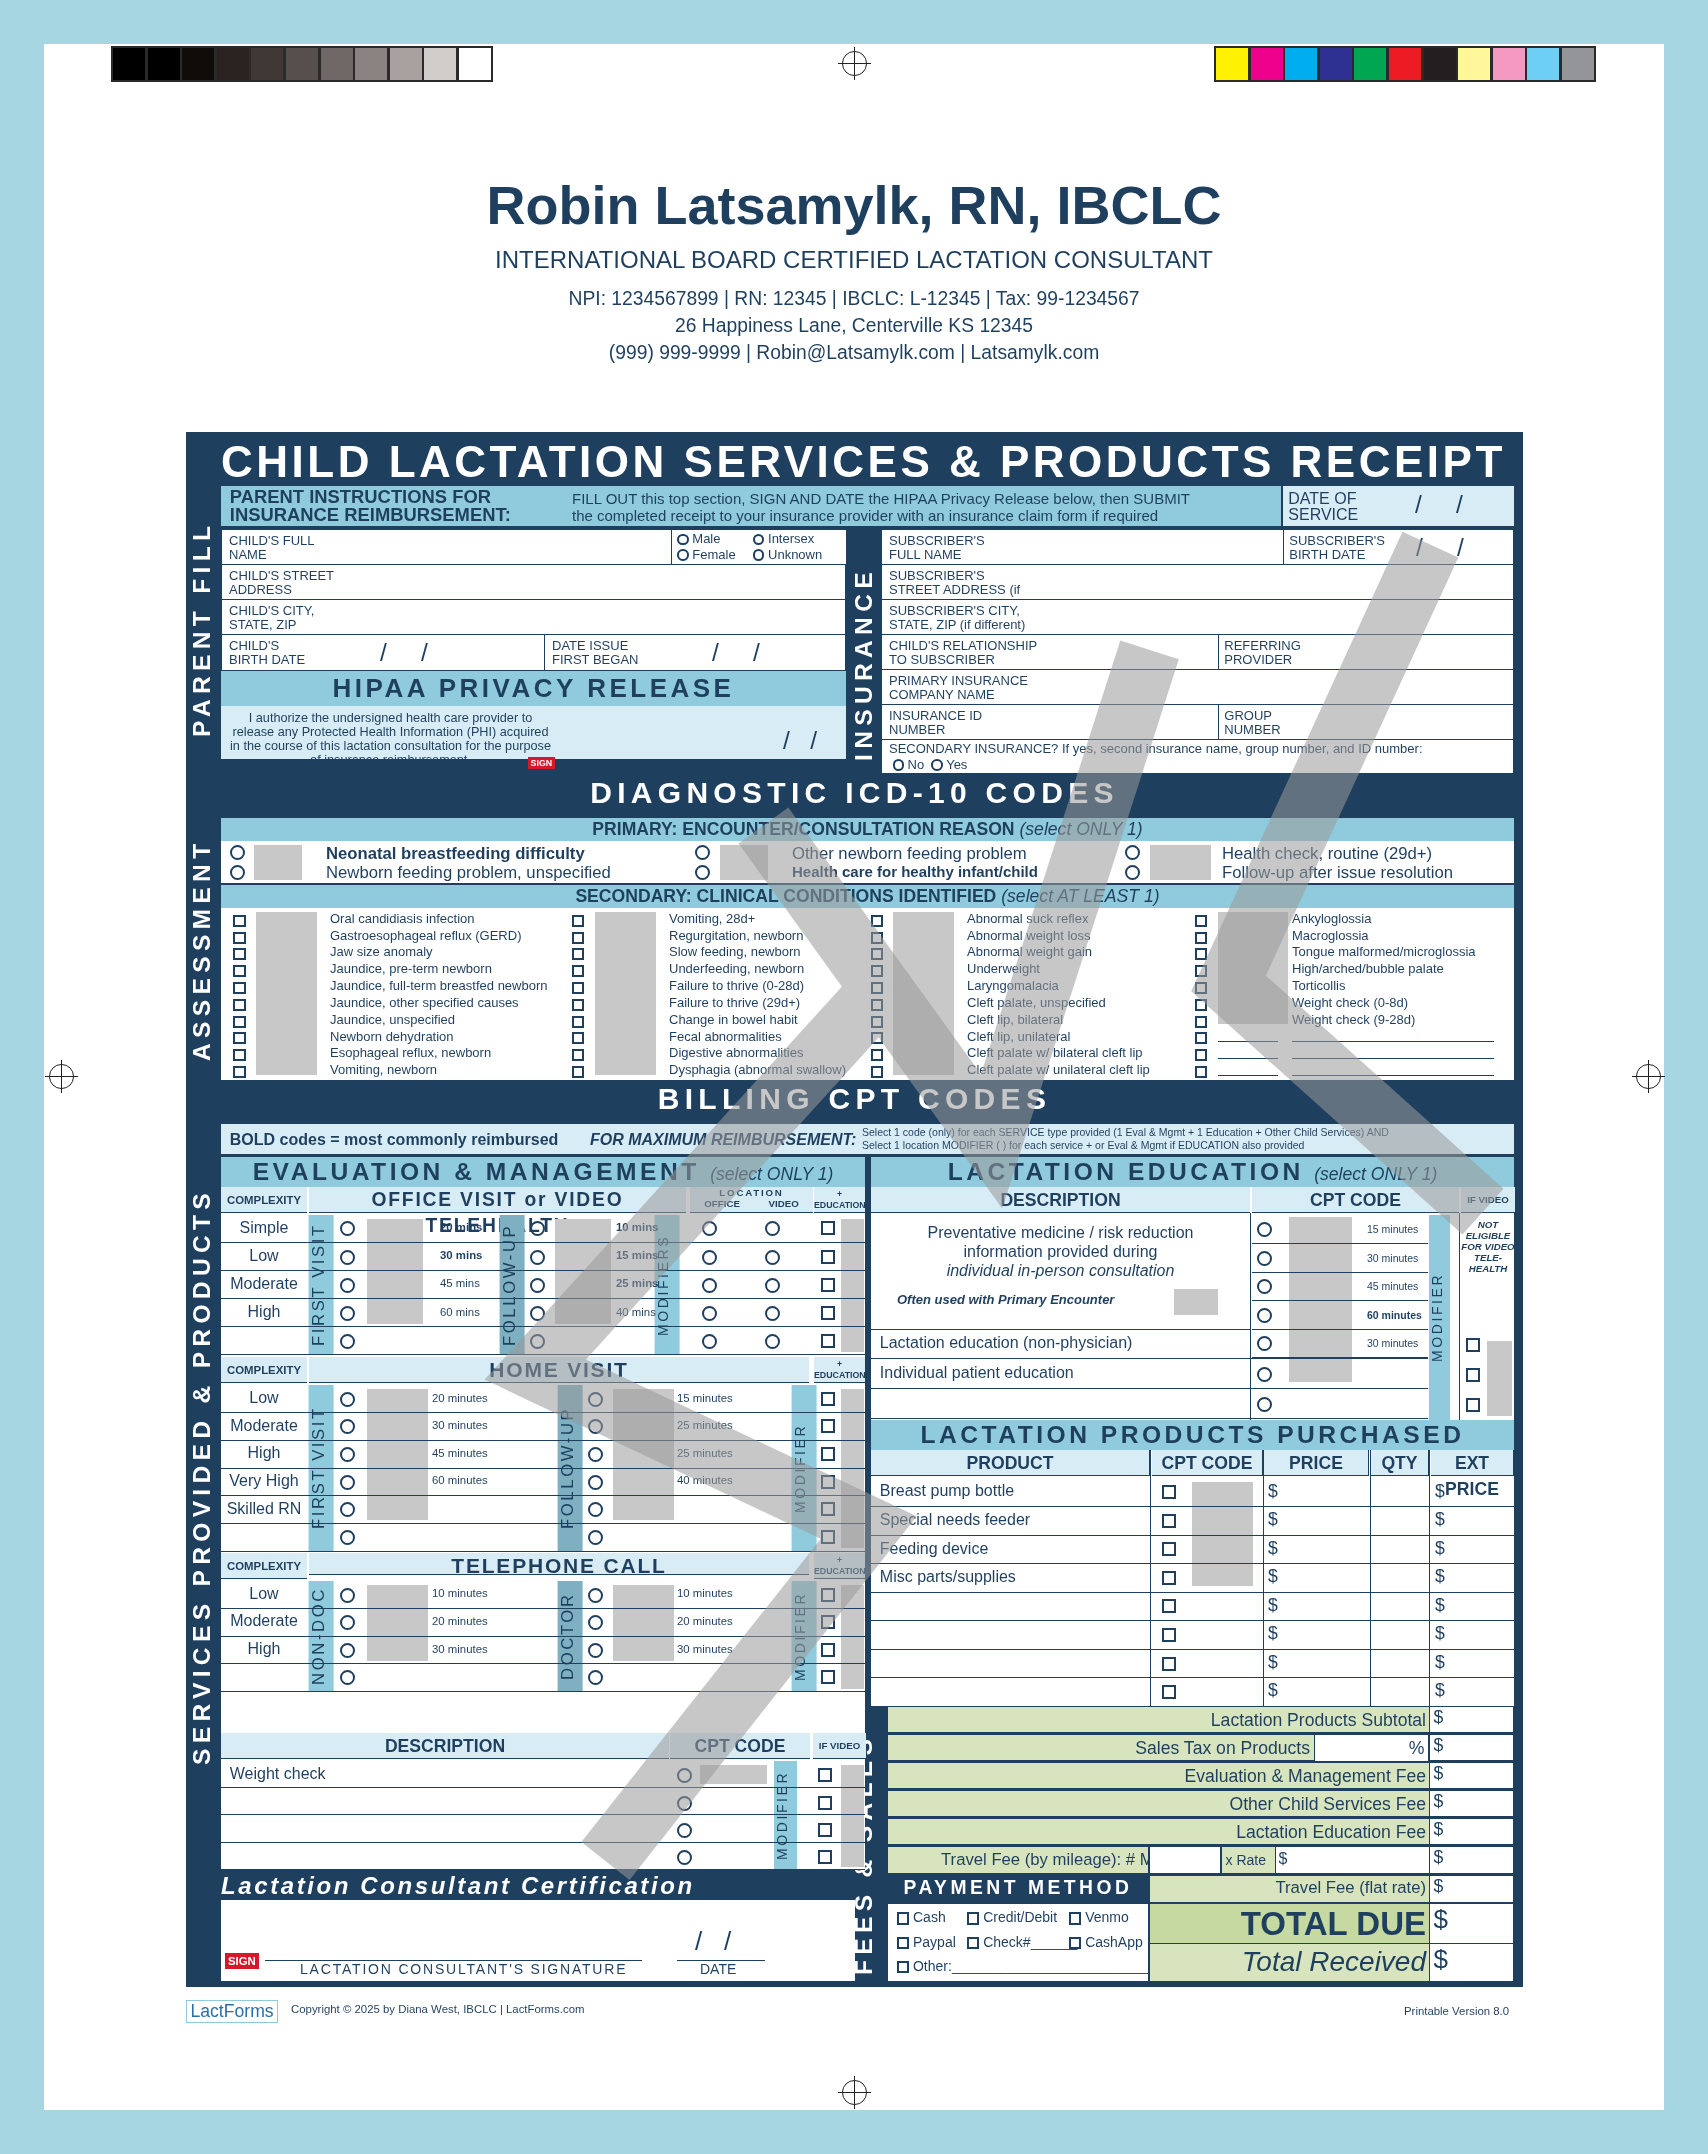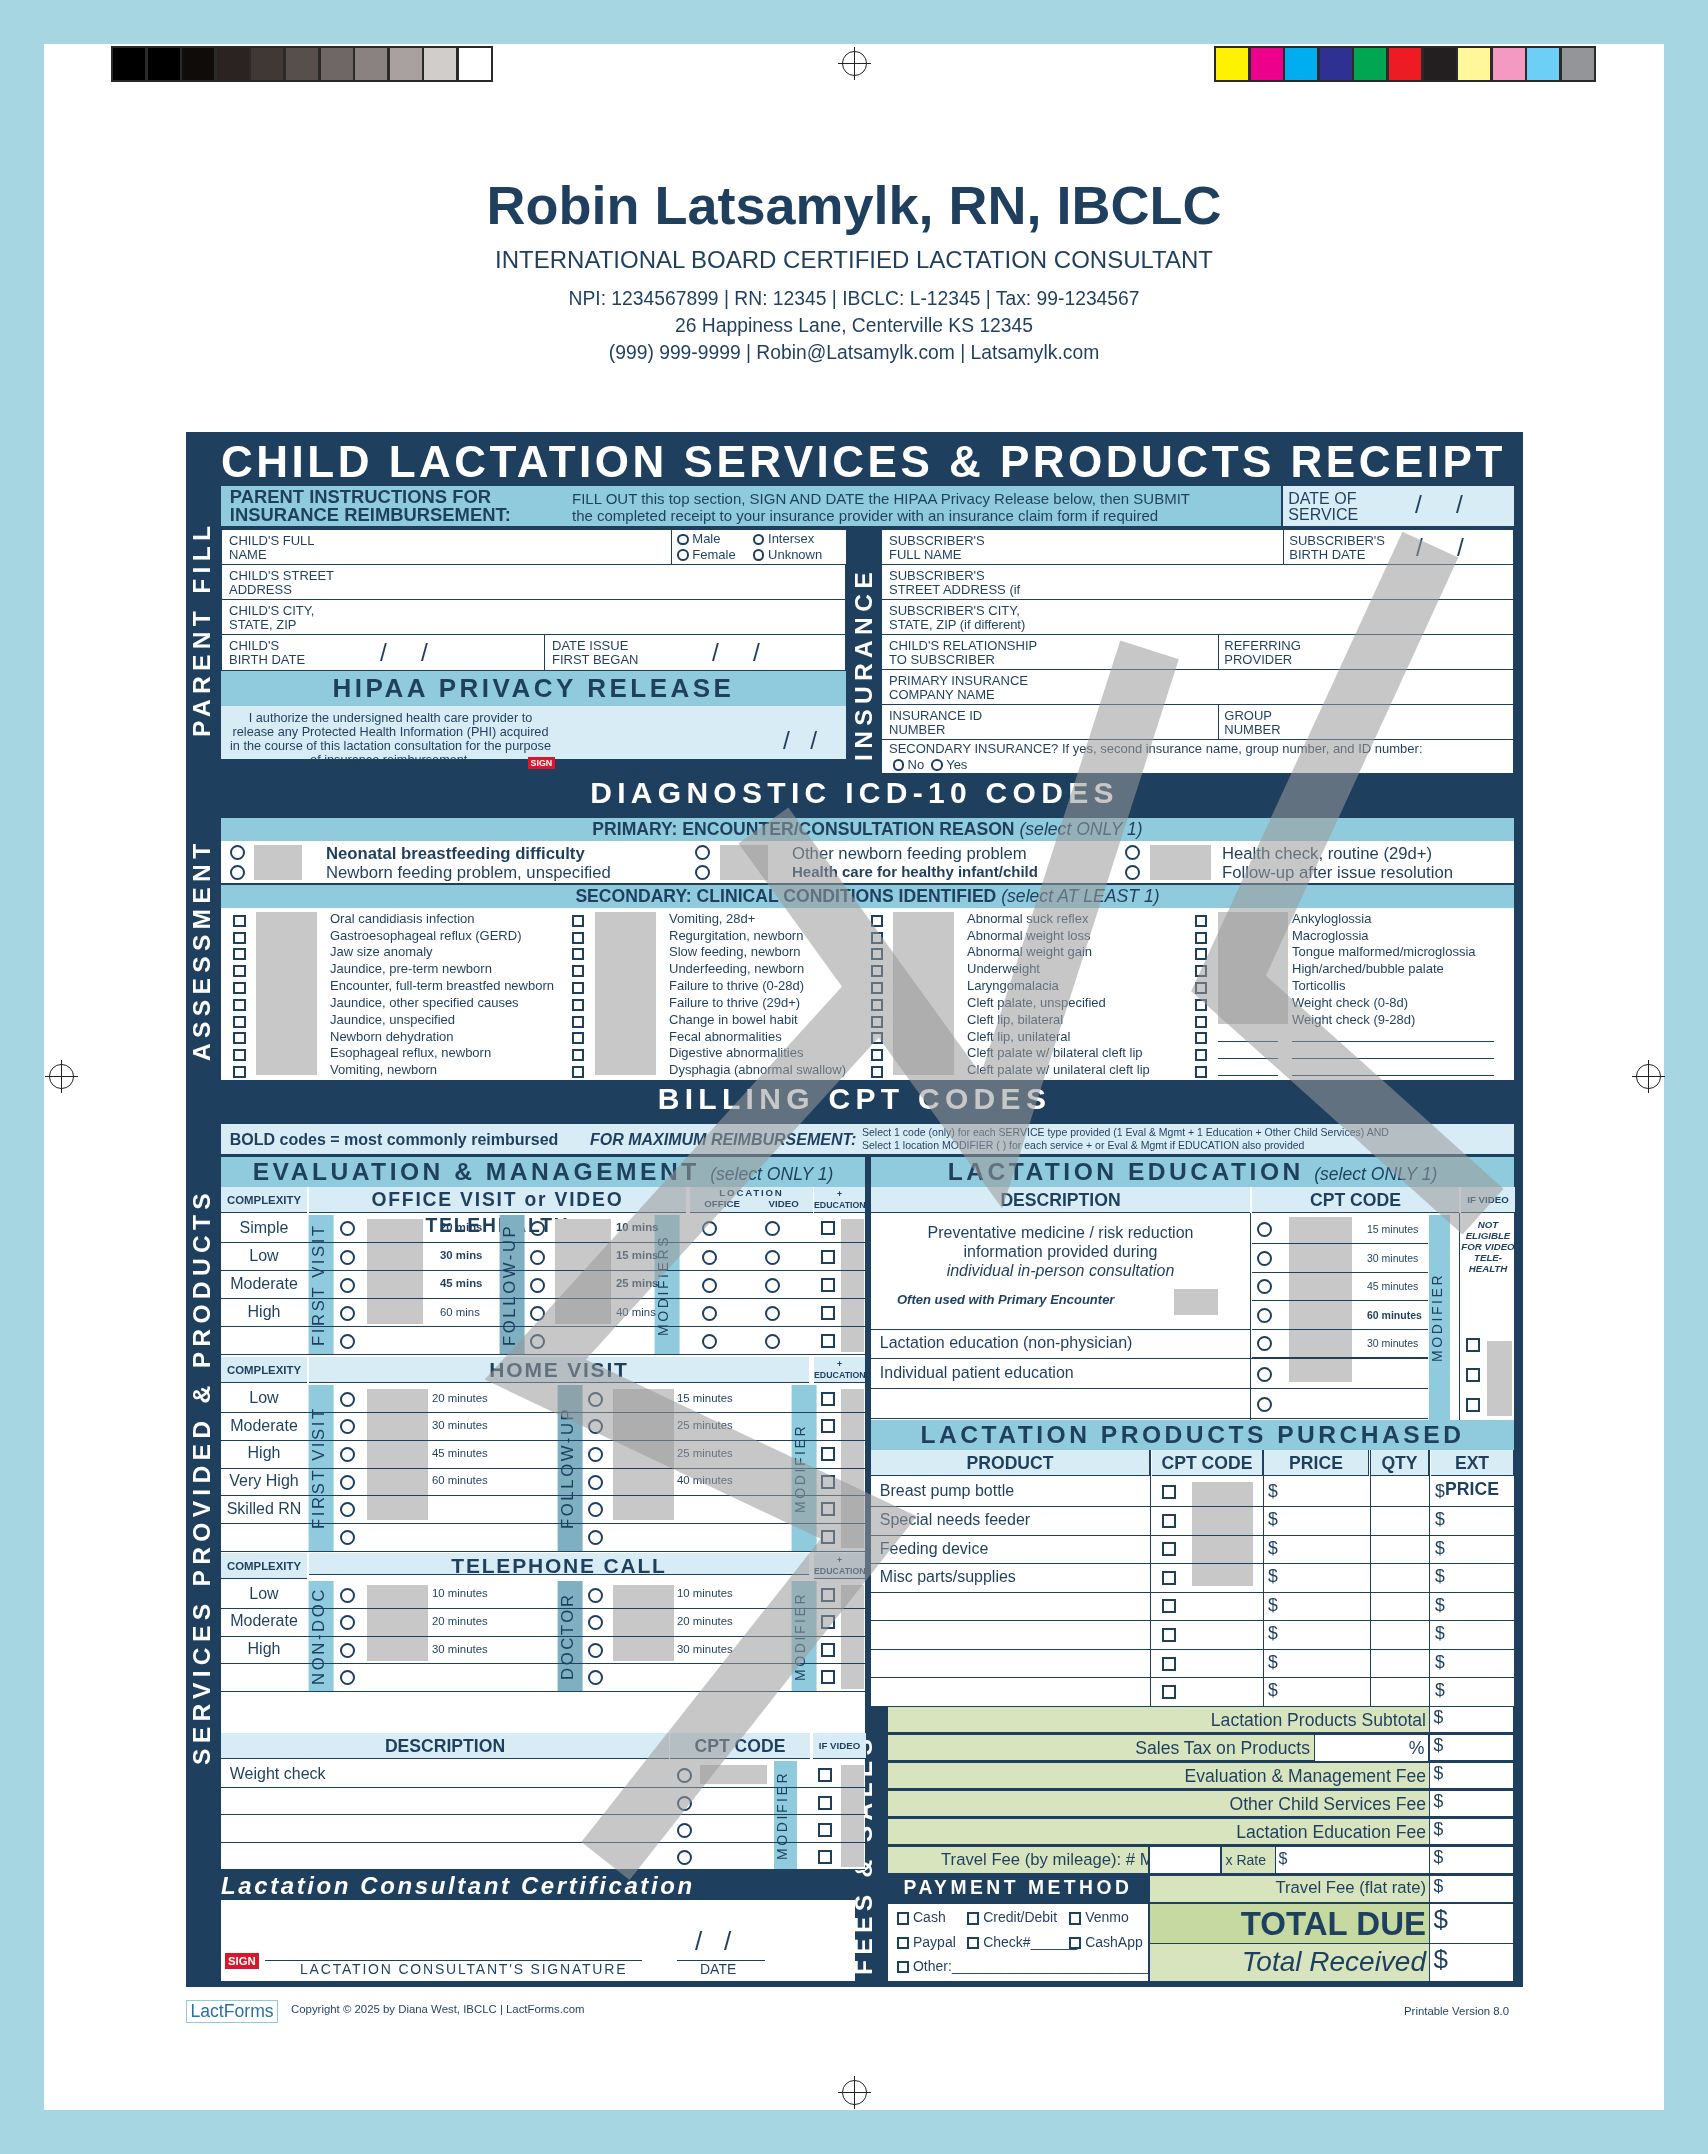--- a/index.html
+++ b/index.html
@@ -181,21 +181,21 @@
       <div class="gray" style="left:35px;top:3.5px;width:61px;height:163px"></div>
       <div class="t" style="left:12.3px;top:3.5px"><span class="chk" style="width:12.3px;height:12.3px"></span></div>
       <div class="t" style="left:109px;top:2.6px;font-size:13px">Oral candidiasis infection</div>
       <div class="t" style="left:12.3px;top:20.4px"><span class="chk" style="width:12.3px;height:12.3px"></span></div>
       <div class="t" style="left:109px;top:19.5px;font-size:13px">Gastroesophageal reflux (GERD)</div>
       <div class="t" style="left:12.3px;top:37px"><span class="chk" style="width:12.3px;height:12.3px"></span></div>
       <div class="t" style="left:109px;top:36px;font-size:13px">Jaw size anomaly</div>
       <div class="t" style="left:12.3px;top:54px"><span class="chk" style="width:12.3px;height:12.3px"></span></div>
       <div class="t" style="left:109px;top:53px;font-size:13px">Jaundice, pre-term newborn</div>
       <div class="t" style="left:12.3px;top:71px"><span class="chk" style="width:12.3px;height:12.3px"></span></div>
-      <div class="t" style="left:109px;top:70px;font-size:13px">Encounter, full-term breastfed newborn</div>
+      <div class="t" style="left:109px;top:70px;font-size:13px">Jaundice, full-term breastfed newborn</div>
       <div class="t" style="left:12.3px;top:88px"><span class="chk" style="width:12.3px;height:12.3px"></span></div>
       <div class="t" style="left:109px;top:87px;font-size:13px">Jaundice, other specified causes</div>
       <div class="t" style="left:12.3px;top:105px"><span class="chk" style="width:12.3px;height:12.3px"></span></div>
       <div class="t" style="left:109px;top:104px;font-size:13px">Jaundice, unspecified</div>
       <div class="t" style="left:12.3px;top:121px"><span class="chk" style="width:12.3px;height:12.3px"></span></div>
       <div class="t" style="left:109px;top:121px;font-size:13px">Newborn dehydration</div>
       <div class="t" style="left:12.3px;top:138px"><span class="chk" style="width:12.3px;height:12.3px"></span></div>
       <div class="t" style="left:109px;top:137px;font-size:13px">Esophageal reflux, newborn</div>
       <div class="t" style="left:12.3px;top:155px"><span class="chk" style="width:12.3px;height:12.3px"></span></div>
       <div class="t" style="left:109px;top:154px;font-size:13px">Vomiting, newborn</div>
@@ -307,21 +307,21 @@
   <div class="t" style="left:119px;top:61px"><span class="rad"></span></div>
   <div class="t" style="left:219px;top:62px;font-size:11.4px;font-weight:bold">30 mins</div>
   <div class="t" style="left:309px;top:61px"><span class="rad"></span></div>
   <div class="t" style="left:395px;top:62px;font-size:11.4px;font-weight:bold">15 mins</div>
   <div class="t" style="left:600px;top:61px"><span class="chk"></span></div>
       <div class="t" style="left:481px;top:61px"><span class="rad"></span></div>
       <div class="t" style="left:544px;top:61px"><span class="rad"></span></div>
       <div class="row" style="left:0;top:84px;width:644px;height:28px"></div>
   <div class="t" style="left:0;width:86px;text-align:center;top:88px;font-size:16px">Moderate</div>
   <div class="t" style="left:119px;top:89px"><span class="rad"></span></div>
-  <div class="t" style="left:219px;top:90px;font-size:11.4px;font-weight:bold">45 mins</div>
+  <div class="t" style="left:219px;top:90px;font-size:11.4px;font-weight:normal">45 mins</div>
   <div class="t" style="left:309px;top:89px"><span class="rad"></span></div>
   <div class="t" style="left:395px;top:90px;font-size:11.4px;font-weight:bold">25 mins</div>
   <div class="t" style="left:600px;top:89px"><span class="chk"></span></div>
       <div class="t" style="left:481px;top:89px"><span class="rad"></span></div>
       <div class="t" style="left:544px;top:89px"><span class="rad"></span></div>
       <div class="row" style="left:0;top:112px;width:644px;height:28px"></div>
   <div class="t" style="left:0;width:86px;text-align:center;top:116px;font-size:16px">High</div>
   <div class="t" style="left:119px;top:117px"><span class="rad"></span></div>
   <div class="t" style="left:219px;top:119px;font-size:11.4px;">60 mins</div>
   <div class="t" style="left:309px;top:117px"><span class="rad"></span></div>

